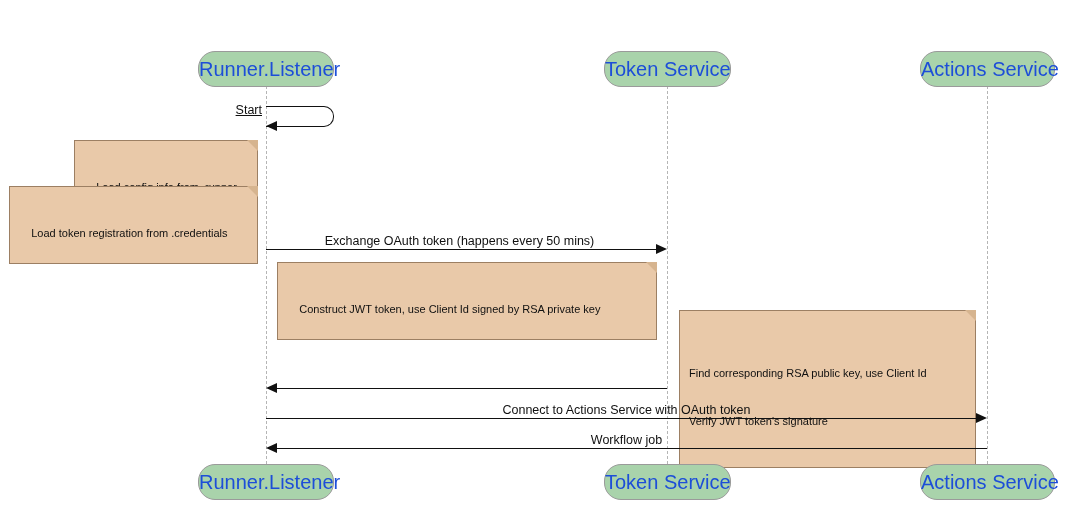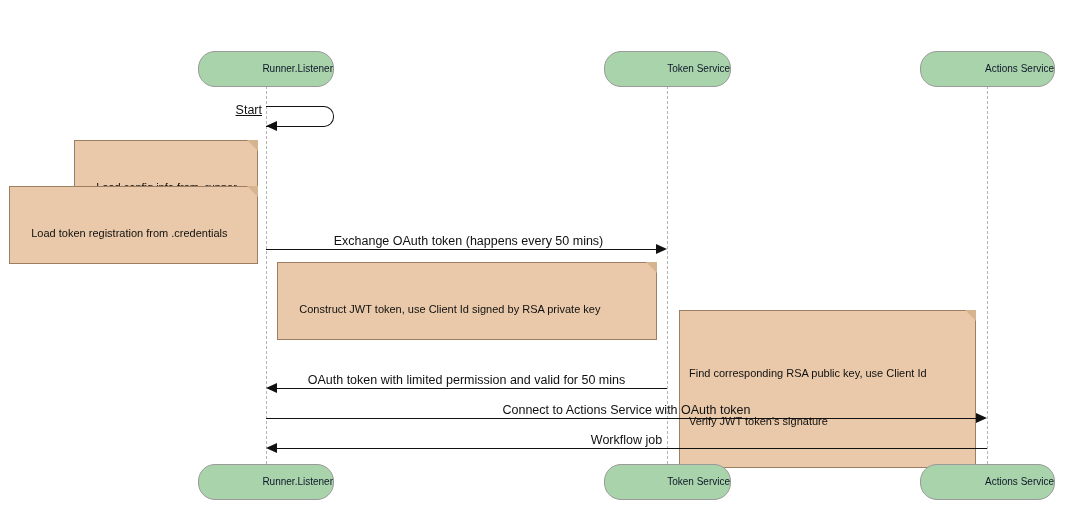--- a/index.html
+++ b/index.html
@@ -36,22 +36,22 @@
   }
   .participant {
     position: absolute;
     box-sizing: border-box;
     background: #a9d3ab;
     border: 1px solid #9a9a9a;
     border-radius: 17px;
     height: 36px;
     line-height: 34px;
     text-align: right;
-    font-size: 10px;
-    color: #0f172a;
+    font-size: 20px;
+    color: #1d4ed8;
     white-space: nowrap;
   }
   .note {
     position: absolute;
     box-sizing: border-box;
     background: #e9c9a9;
     border: 1px solid #9c7f63;
     font-size: 11px;
     color: #101010;
     padding: 6px 9px 6px 9px;
@@ -124,36 +124,35 @@
   <div class="note" style="left:74px; top:140px; width:184px;">
     <span class="fold"></span>
     <span>Load config info from .runner</span>
   </div>
 
   <div class="note" style="left:9px; top:186px; width:249px;">
     <span class="fold"></span>
     <span>Load token registration from .credentials</span>
   </div>
 
-  <div class="msg-label" style="left:268px; top:234px; width:401px;text-align:center;">Exchange OAuth token (happens every 50 mins)</div>
+  <div class="msg-label" style="left:259px; top:234px; width:401px;text-align:center;">Exchange OAuth token (happens every 50 mins)</div>
   <div class="msg-line" style="left:266px; top:249px; width:390px;"></div>
   <div class="arrowhead right" style="left:656px; top:244px;"></div>
 
   <div class="note" style="left:277px; top:262px; width:380px;">
     <span class="fold"></span>
     <span>Construct JWT token, use Client Id signed by RSA private key</span>
   </div>
 
   <div class="note" style="left:679px; top:310px; width:297px;">
     <span class="fold"></span>
     <div>Find corresponding RSA public key, use Client Id</div>
     <div>Verify JWT token's signature</div>
   </div>
 
-  <div class="msg-label" style="left:266px; top:373px; width:401px;">OAuth token with limited permission and valid for 50 mins</div>
   <div class="msg-line" style="left:277px; top:388px; width:390px;"></div>
   <div class="arrowhead left" style="left:266px; top:383px;"></div>
 
   <div class="msg-label" style="left:266px; top:403px; width:721px;">Connect to Actions Service with OAuth token</div>
   <div class="msg-line" style="left:266px; top:418px; width:710px;"></div>
   <div class="arrowhead right" style="left:976px; top:413px;"></div>
 
   <div class="msg-label" style="left:266px; top:433px; width:721px;">Workflow job</div>
   <div class="msg-line" style="left:277px; top:448px; width:710px;"></div>
   <div class="arrowhead left" style="left:266px; top:443px;"></div>

